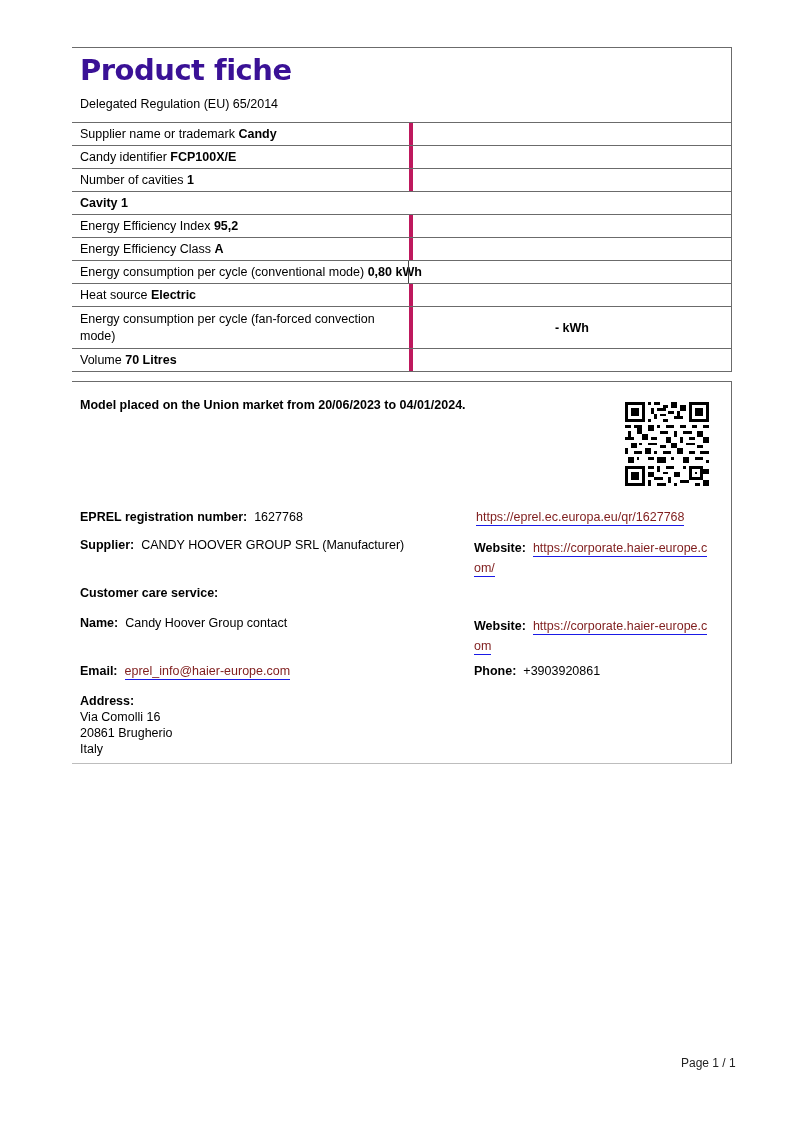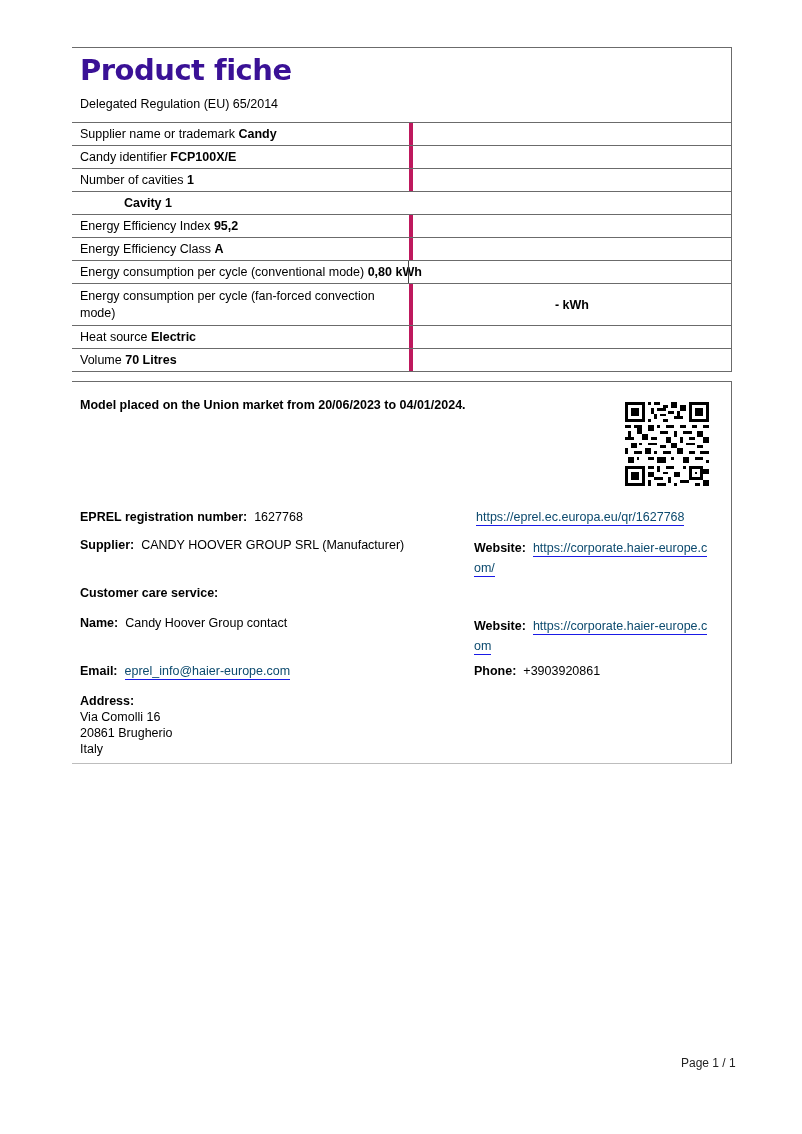--- a/index.html
+++ b/index.html
@@ -8,33 +8,33 @@
 
     
     .fiche { position: absolute; left: 72px; top: 47px; width: 659px; border-top: 1px solid #6b6b6b; border-right: 1px solid #6b6b6b; }
     .title { font-family: "DejaVu Sans", sans-serif; font-weight: bold; font-size: 29px; color: #3a1196; padding: 2px 0 0 8px; height: 40px; line-height: 40px; letter-spacing: -0.5px; }
     .subtitle { font-size: 12.5px; padding: 0 0 0 8px; height: 32px; line-height: 28px; }
     .row { display: flex; border-top: 1px solid #6b6b6b; font-size: 12.5px; min-height: 22px; }
     .row.last { border-bottom: 1px solid #6b6b6b; }
     .cell-l { width: 321px; padding: 3px 8px 0 8px; line-height: 17px; border-right: 4px solid #be185d; white-space: nowrap; position: relative; z-index: 1;}
     .cell-l.wrap { white-space: normal; padding-top: 4px; padding-bottom: 3px; }
     .cell-r { flex: 1; display: flex; align-items: center; justify-content: center; font-family: "Liberation Sans", sans-serif; font-weight: bold; font-size: 12.5px; }
-    .cell-full { width: 100%; padding: 3px 8px 0 8px; line-height: 17px; white-space: nowrap; margin-left: 44px; }
+    .cell-full { width: 100%; padding: 3px 8px 0 8px; line-height: 17px; white-space: nowrap; }
     .cell-l.over { overflow: visible; border-right: none; }
     .divider-over { position: absolute; right: 0; top: 0; bottom: 0; width: 1px; background: #444; z-index: 2; }
     b { font-weight: bold; }
 
     
     .info { position: absolute; left: 72px; top: 381px; width: 659px; height: 381px; border-top: 1px solid #6b6b6b; border-right: 1px solid #6b6b6b; border-bottom: 1px solid #bdbdbd; font-size: 12.5px; }
     .info .placed { position: absolute; left: 8px; top: 16px; font-weight: bold; }
     .qr { position: absolute; left: 553px; top: 20px; width: 84px; height: 84px; }
     .qr svg { width: 84px; height: 84px; display: block; }
     .abs { position: absolute; white-space: nowrap; }
     .lbl { font-weight: bold; margin-right: 7px; }
-    a.link { color: #0c4a6e; text-decoration: none; border-bottom: 1px solid #1a1ae6; padding-bottom: 1px; }
+    a.link { color: #7f1d1d; text-decoration: none; border-bottom: 1px solid #1a1ae6; padding-bottom: 1px; }
     .address { position: absolute; left: 8px; top: 311px; line-height: 16px; }
 
     .pagenum { position: absolute; left: 681px; top: 1056px; font-family: "Liberation Sans", sans-serif; font-size: 12px; color: #222; }
   </style>
 </head>
 <body>
 
 <div class="page">
 
   <div class="fiche">
@@ -62,26 +62,26 @@
     </div>
     <div class="row">
       <div class="cell-l"><span>Energy Efficiency Class</span> <b>A</b></div>
       <div class="cell-r"></div>
     </div>
     <div class="row">
       <div class="cell-l over"><span>Energy consumption per cycle (conventional mode)</span> <b>0,80 kWh</b><div class="divider-over"></div></div>
       <div class="cell-r"></div>
     </div>
     <div class="row">
+      <div class="cell-l"><span>Heat source</span> <b>Electric</b></div>
+      <div class="cell-r"></div>
+    </div>
+    <div class="row">
       <div class="cell-l wrap">Energy consumption per cycle (fan-forced convection mode)</div>
       <div class="cell-r">- kWh</div>
-    </div>
-    <div class="row">
-      <div class="cell-l"><span>Heat source</span> <b>Electric</b></div>
-      <div class="cell-r"></div>
     </div>
     <div class="row last">
       <div class="cell-l"><span>Volume</span> <b>70 Litres</b></div>
       <div class="cell-r"></div>
     </div>
   </div>
 
   <div class="info">
     <div class="placed abs">Model placed on the Union market from 20/06/2023 to 04/01/2024.</div>
 

